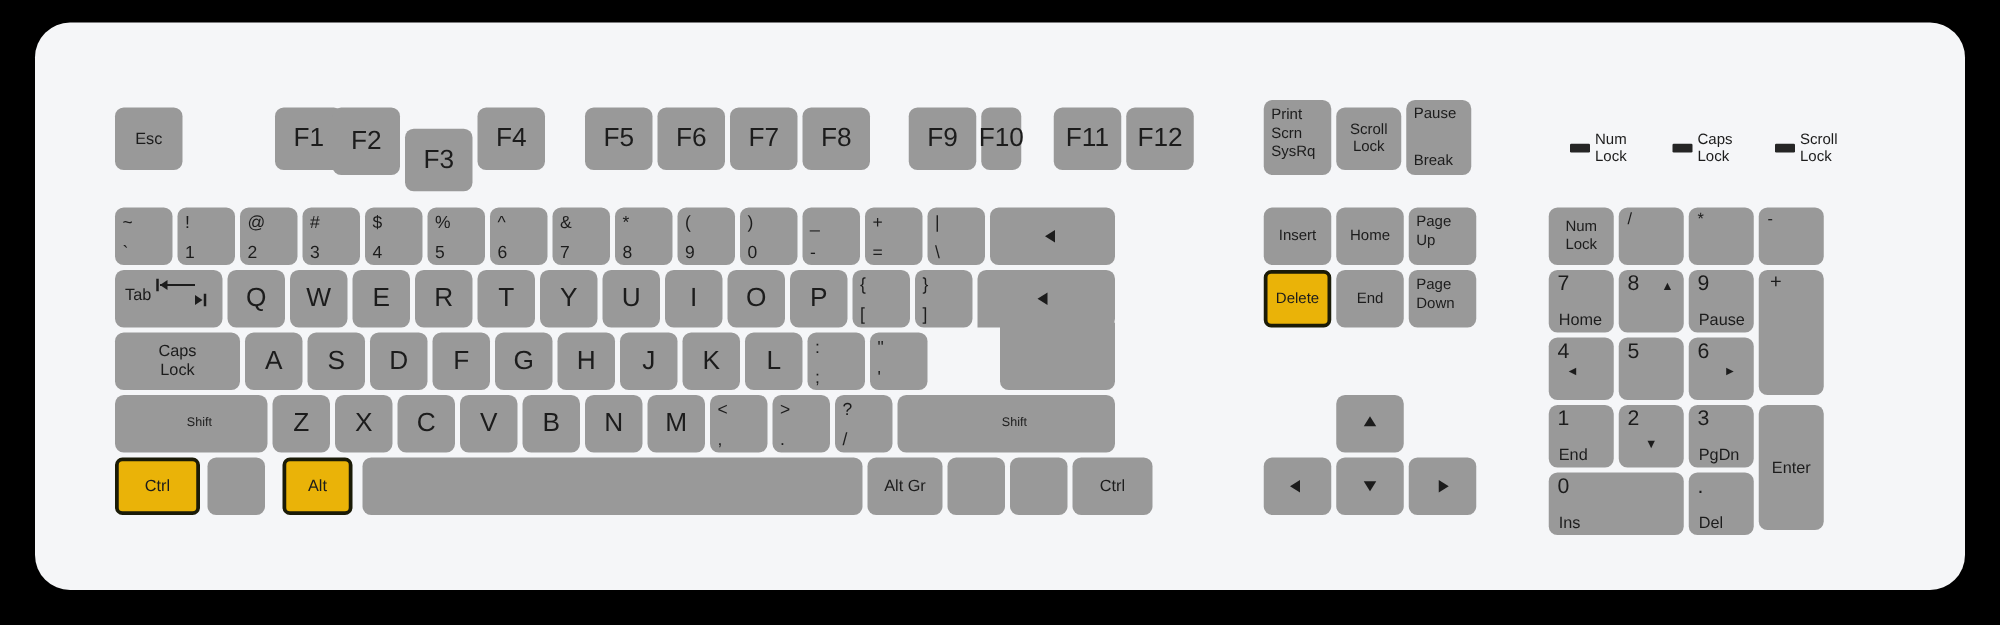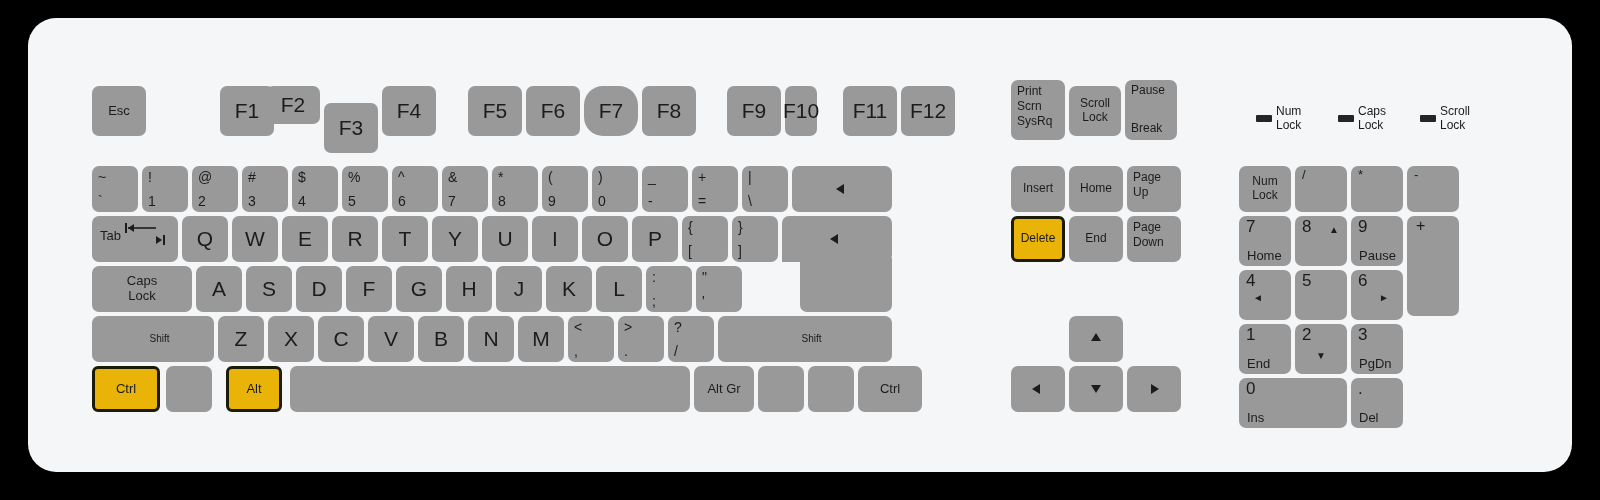--- a/index.html
+++ b/index.html
@@ -166,37 +166,37 @@
 
 <div id="keyboard-body">
 
   <div class="key" style="left:64px;top:68px;width:54px;height:50px;">
     <span class="lbl-center lbl-sm">Esc</span>
   </div>
 
   <div class="key" style="left:180px;top:68px;width:54px;height:50px;margin-left:12px;">
     <span class="lbl-center lbl-big">F1</span>
   </div>
-  <div class="key" style="left:238px;top:68px;width:54px;height:38px;">
+  <div class="key" style="left:238px;top:68px;width:54px;height:54px;">
     <span class="lbl-center lbl-big">F2</span>
   </div>
   <div class="key" style="left:296px;top:68px;width:54px;height:50px;margin-top:17px;">
     <span class="lbl-center lbl-big">F3</span>
   </div>
   <div class="key" style="left:354px;top:68px;width:54px;height:50px;">
     <span class="lbl-center lbl-big">F4</span>
   </div>
 
   <div class="key" style="left:440px;top:68px;width:54px;height:50px;">
     <span class="lbl-center lbl-big">F5</span>
   </div>
   <div class="key" style="left:498px;top:68px;width:54px;height:50px;">
     <span class="lbl-center lbl-big">F6</span>
   </div>
-  <div class="key" style="left:556px;top:68px;width:54px;height:50px;border-radius:19px;">
+  <div class="key" style="left:556px;top:68px;width:54px;height:50px;">
     <span class="lbl-center lbl-big">F7</span>
   </div>
   <div class="key" style="left:614px;top:68px;width:54px;height:50px;">
     <span class="lbl-center lbl-big">F8</span>
   </div>
 
   <div class="key" style="left:699px;top:68px;width:54px;height:50px;">
     <span class="lbl-center lbl-big">F9</span>
   </div>
   <div class="key" style="left:757px;top:68px;width:32px;height:50px;">
@@ -540,20 +540,23 @@
     <span class="lbl-np-fn">End</span>
   </div>
   <div class="key" style="left:1267px;top:306px;width:52px;height:50px;">
     <span class="lbl-np-num">2</span>
     <span class="lbl-np-arrow-c" style="top:26px;">▼</span>
   </div>
   <div class="key" style="left:1323px;top:306px;width:52px;height:50px;">
     <span class="lbl-np-num">3</span>
     <span class="lbl-np-fn">PgDn</span>
   </div>
+  <div class="key" style="left:1379px;top:306px;width:52px;height:100px;">
+    <span class="lbl-center lbl-sm">Enter</span>
+  </div>
 
   <div class="key" style="left:1211px;top:360px;width:108px;height:50px;">
     <span class="lbl-np-num">0</span>
     <span class="lbl-np-fn">Ins</span>
   </div>
   <div class="key" style="left:1323px;top:360px;width:52px;height:50px;">
     <span class="lbl-np-num">.</span>
     <span class="lbl-np-fn">Del</span>
   </div>
 

